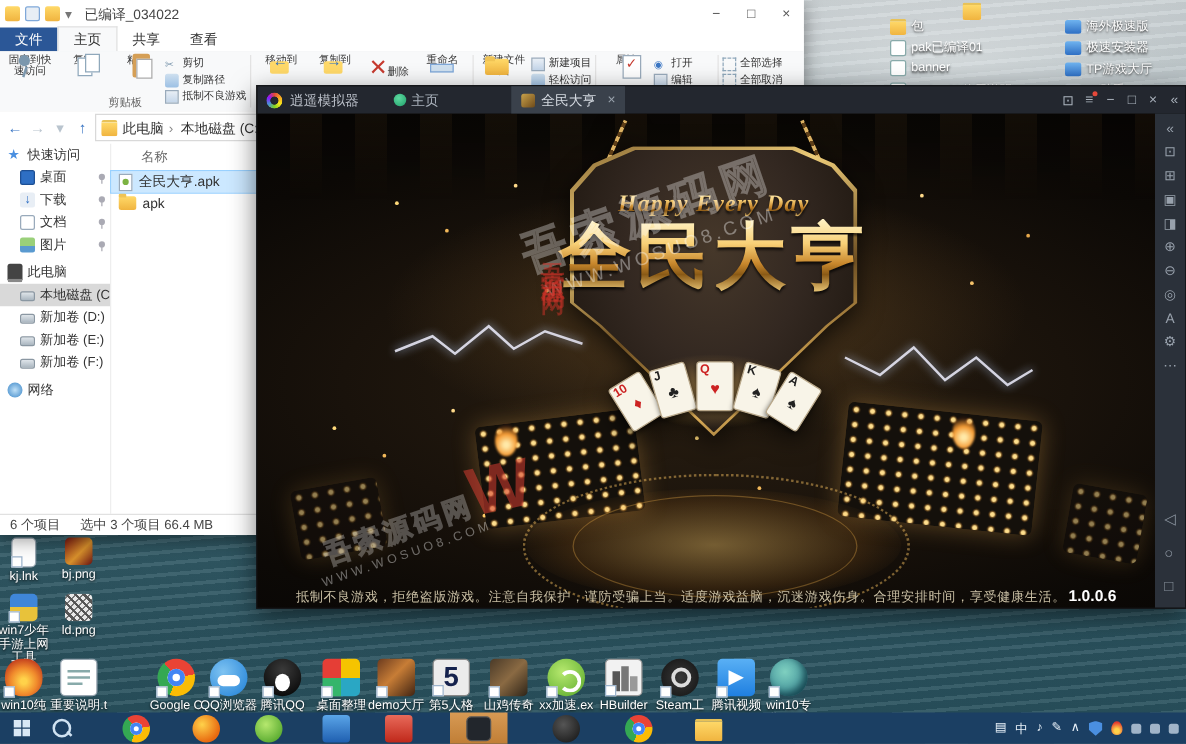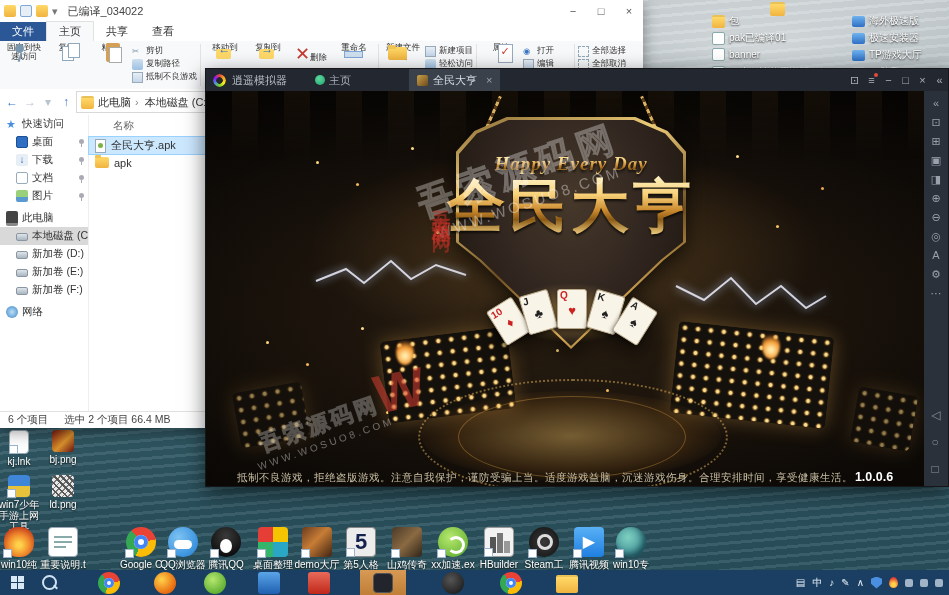--- a/index.html
+++ b/index.html
@@ -388,20 +388,21 @@
             </div>
           <div class="rsmall">
               <span class="ri-s ri-path"></span>
               <span>复制路径</span>
             </div>
           <div class="rsmall">
               <span class="ri-s ri-sc"></span>
               <span>抵制不良游戏</span>
             </div>
         </div>
+        <div class="glabel">剪贴板</div>
       </div>
       <div class="rsep"></div>
       <div class="rgroup">
         <div class="rbig"><span class="ri ri-arrow-blue"></span><span>移动到</span></div>
         <div class="rbig"><span class="ri ri-arrow-blue fwd"></span><span>复制到</span></div>
         <div class="rbig"><span class="ri ri-x">✕</span><span>删除</span></div>
         <div class="rbig"><span class="ri ri-ren"></span><span>重命名</span></div>
         <div class="glabel">组织</div>
       </div>
       <div class="rsep"></div>
@@ -526,21 +527,21 @@
           <span class="fico-apk"></span>
           <span>全民大亨.apk</span>
         </div>
       <div class="frow">
           <span class="fico-folder"></span>
           <span>apk</span>
         </div>
     </div>
     <div id="statusbar">
       <span>6 个项目</span>
-      <span>选中 2 个项目 66.4 MB</span>
+      <span>选中 3 个项目 66.4 MB</span>
     </div>
   </div>
 
   <div id="emulator">
     <div id="emu-titlebar">
       <span id="emu-logo"></span>
       <span>逍遥模拟器</span>
       <span id="emu-home">
           <span class="home-dot"></span>
           <span>主页</span>

